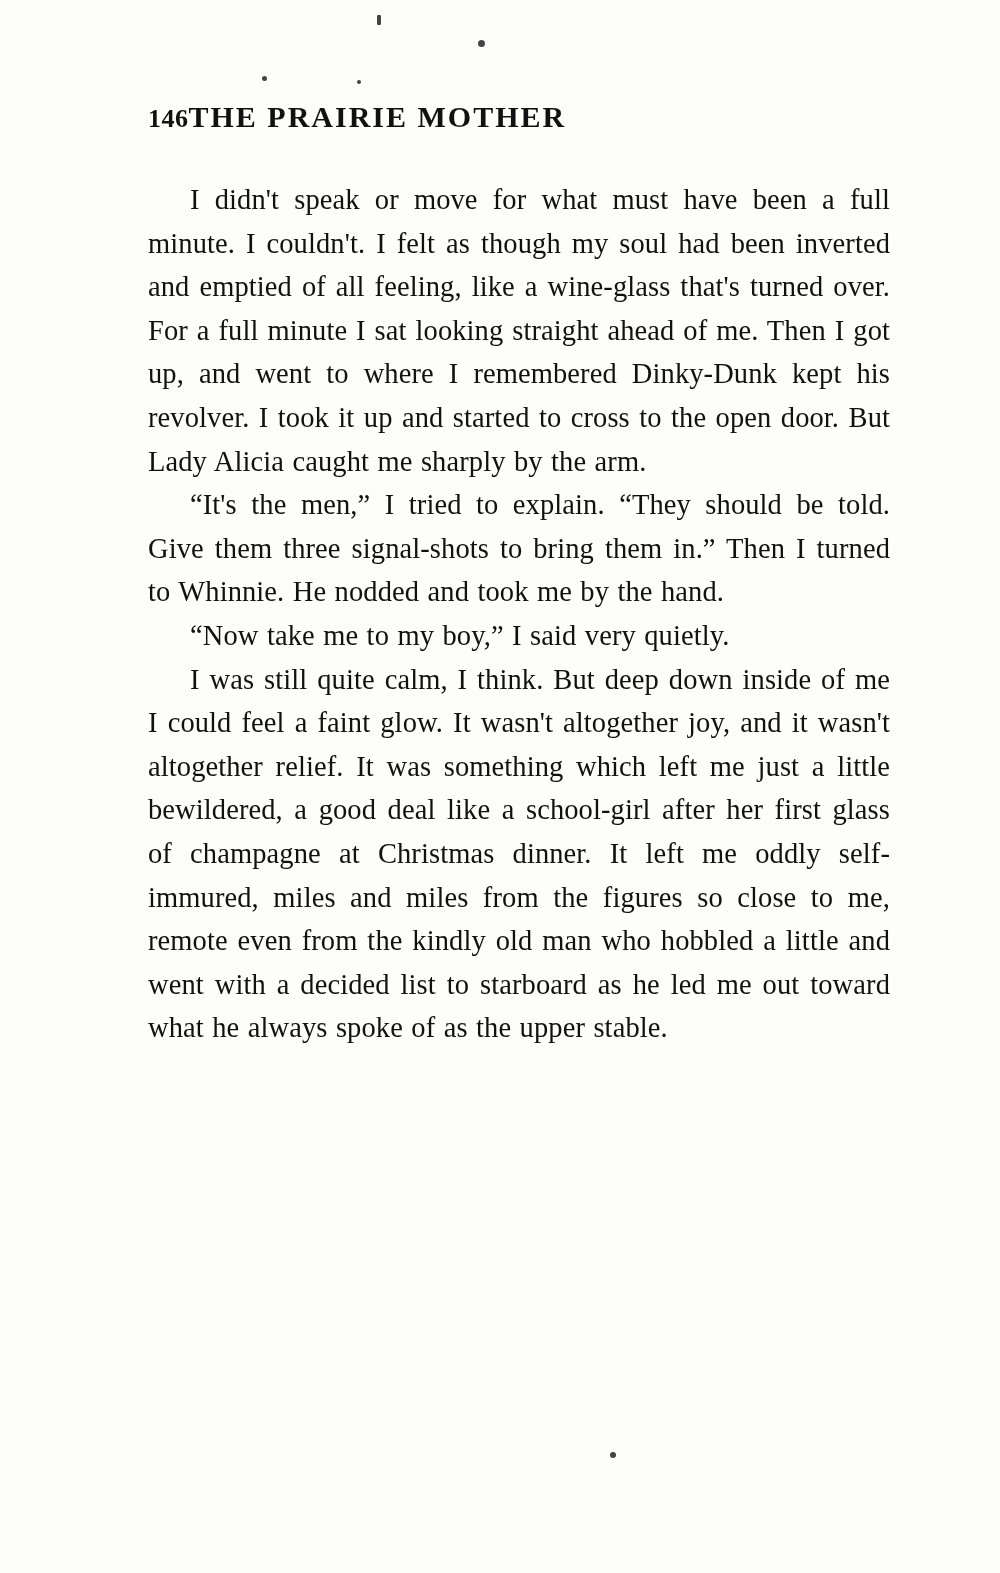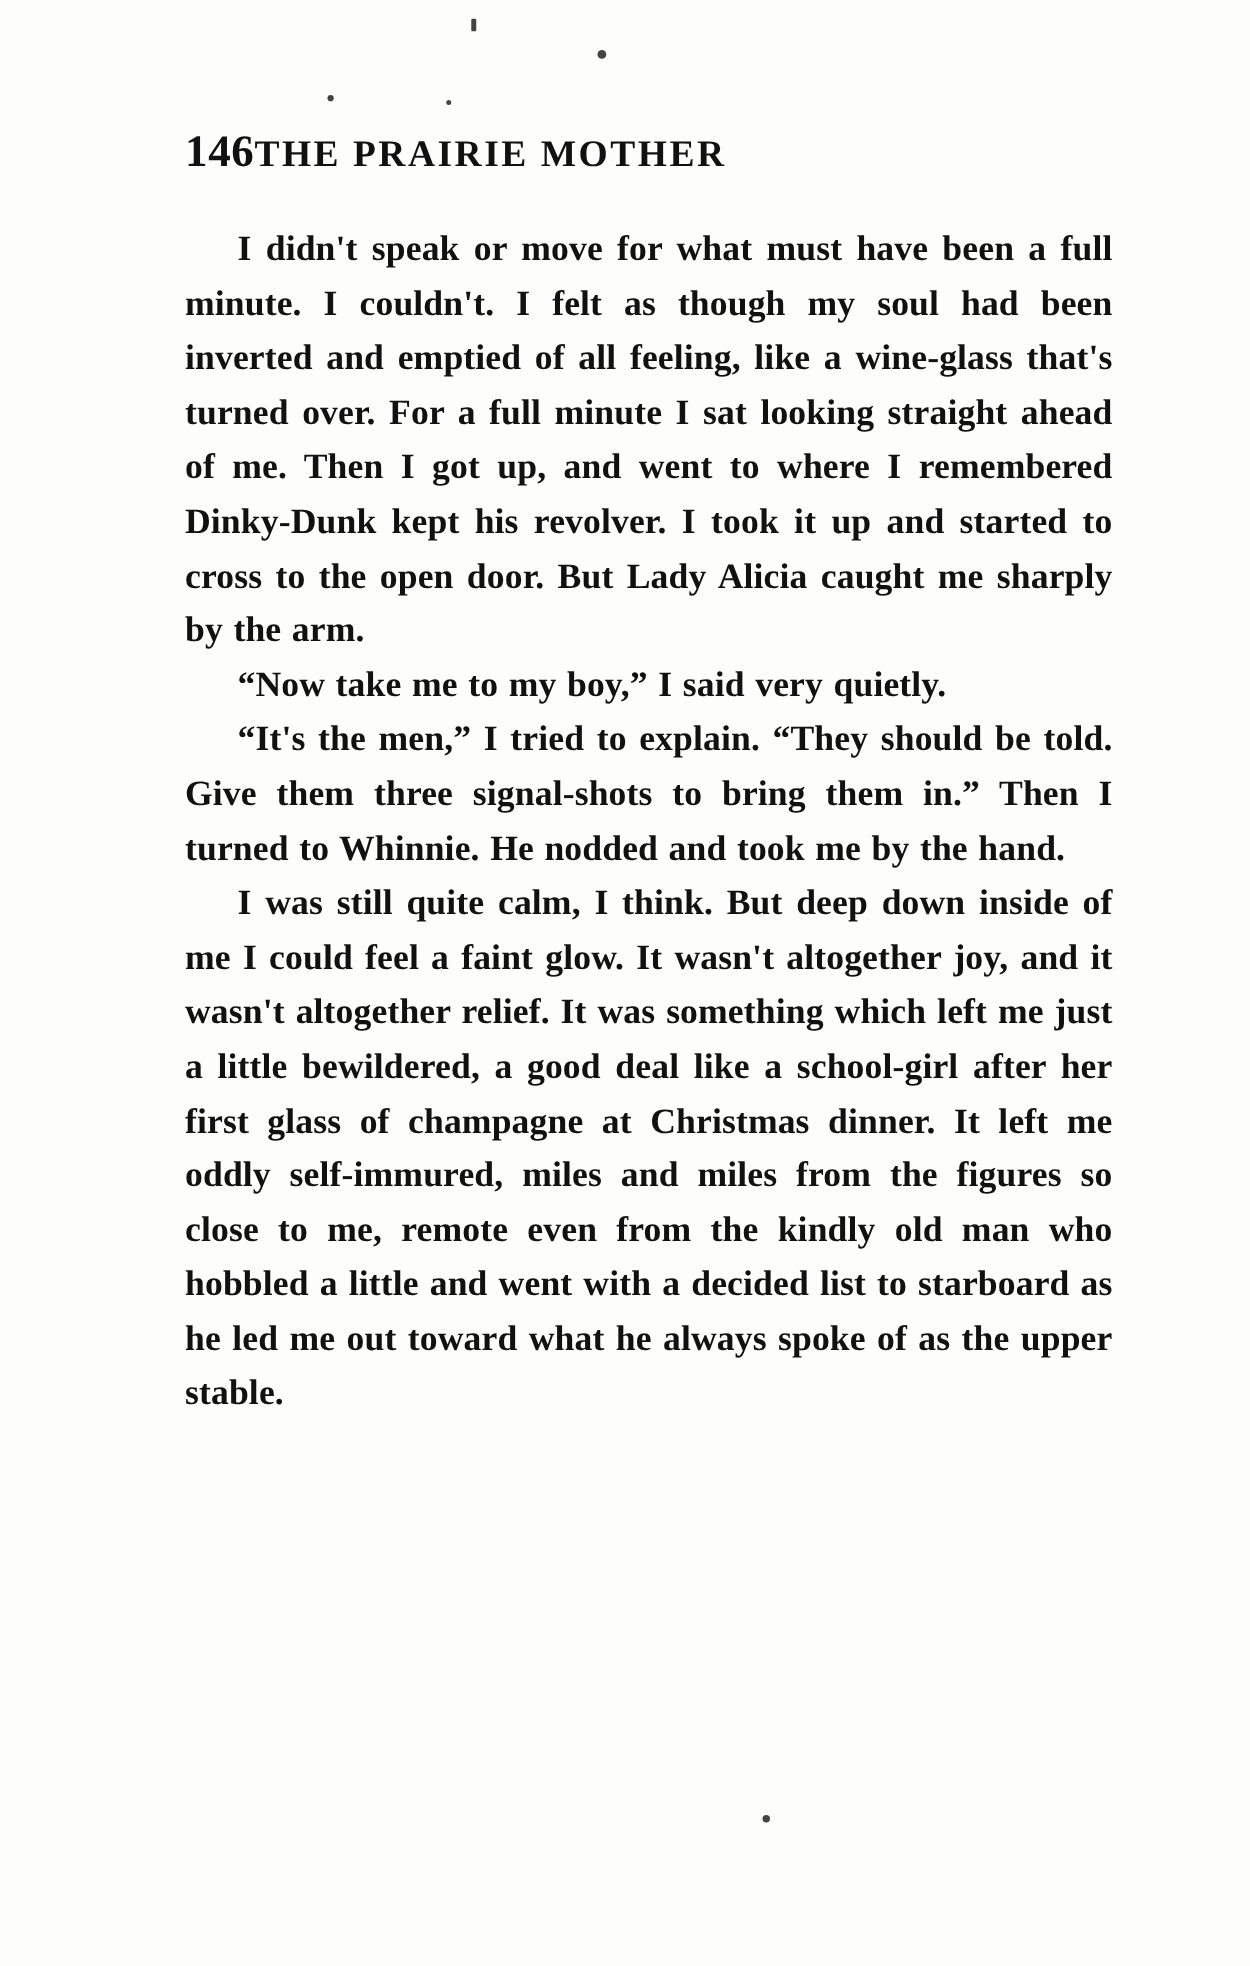--- a/index.html
+++ b/index.html
@@ -30,36 +30,35 @@
   .header {
     position: absolute;
     left: 148px;
     top: 100px;
     width: 742px;
     display: flex;
     align-items: baseline;
   }
   .folio {
     font-weight: bold;
-    font-size: 36px;
+    font-size: 26px;
     letter-spacing: 0.5px;
   }
   .running-title {
     font-weight: bold;
     font-size: 30px;
     letter-spacing: 2.0px;
     white-space: nowrap;
   }
 
   .body-text {
     position: absolute;
     left: 148px;
     top: 178px;
     width: 742px;
-    font-weight: bold;
   }
   .body-text p {
     margin: 0;
     font-size: 28.5px;
     line-height: 43.6px;
     text-align: justify;
     text-indent: 42px;
     letter-spacing: 0.1px;
     word-spacing: 1.2px;
     -webkit-hyphens: none;
@@ -77,18 +76,18 @@
   <div class="speck s4"></div>
   <div class="speck s5"></div>
 
   <div class="header">
     <span class="folio">146</span>
     <span class="running-title">THE PRAIRIE MOTHER</span>
   </div>
 
   <div class="body-text">
     <p>I didn't speak or move for what must have been a full minute. I couldn't. I felt as though my soul had been inverted and emptied of all feeling, like a wine-glass that's turned over. For a full minute I sat looking straight ahead of me. Then I got up, and went to where I remembered Dinky-Dunk kept his revolver. I took it up and started to cross to the open door. But Lady Alicia caught me sharply by the arm.</p>
+    <p>“It's the men,” I tried to explain. “They should be told. Give them three signal-shots to bring them in.” Then I turned to Whinnie. He nodded and took me by the hand.</p>
     <p>“Now take me to my boy,” I said very quietly.</p>
-    <p>“It's the men,” I tried to explain. “They should be told. Give them three signal-shots to bring them in.” Then I turned to Whinnie. He nodded and took me by the hand.</p>
     <p>I was still quite calm, I think. But deep down inside of me I could feel a faint glow. It wasn't altogether joy, and it wasn't altogether relief. It was something which left me just a little bewildered, a good deal like a school-girl after her first glass of champagne at Christmas dinner. It left me oddly self-immured, miles and miles from the figures so close to me, remote even from the kindly old man who hobbled a little and went with a decided list to starboard as he led me out toward what he always spoke of as the upper stable.</p>
   </div>
 
 </div>
 
 </body></html>

